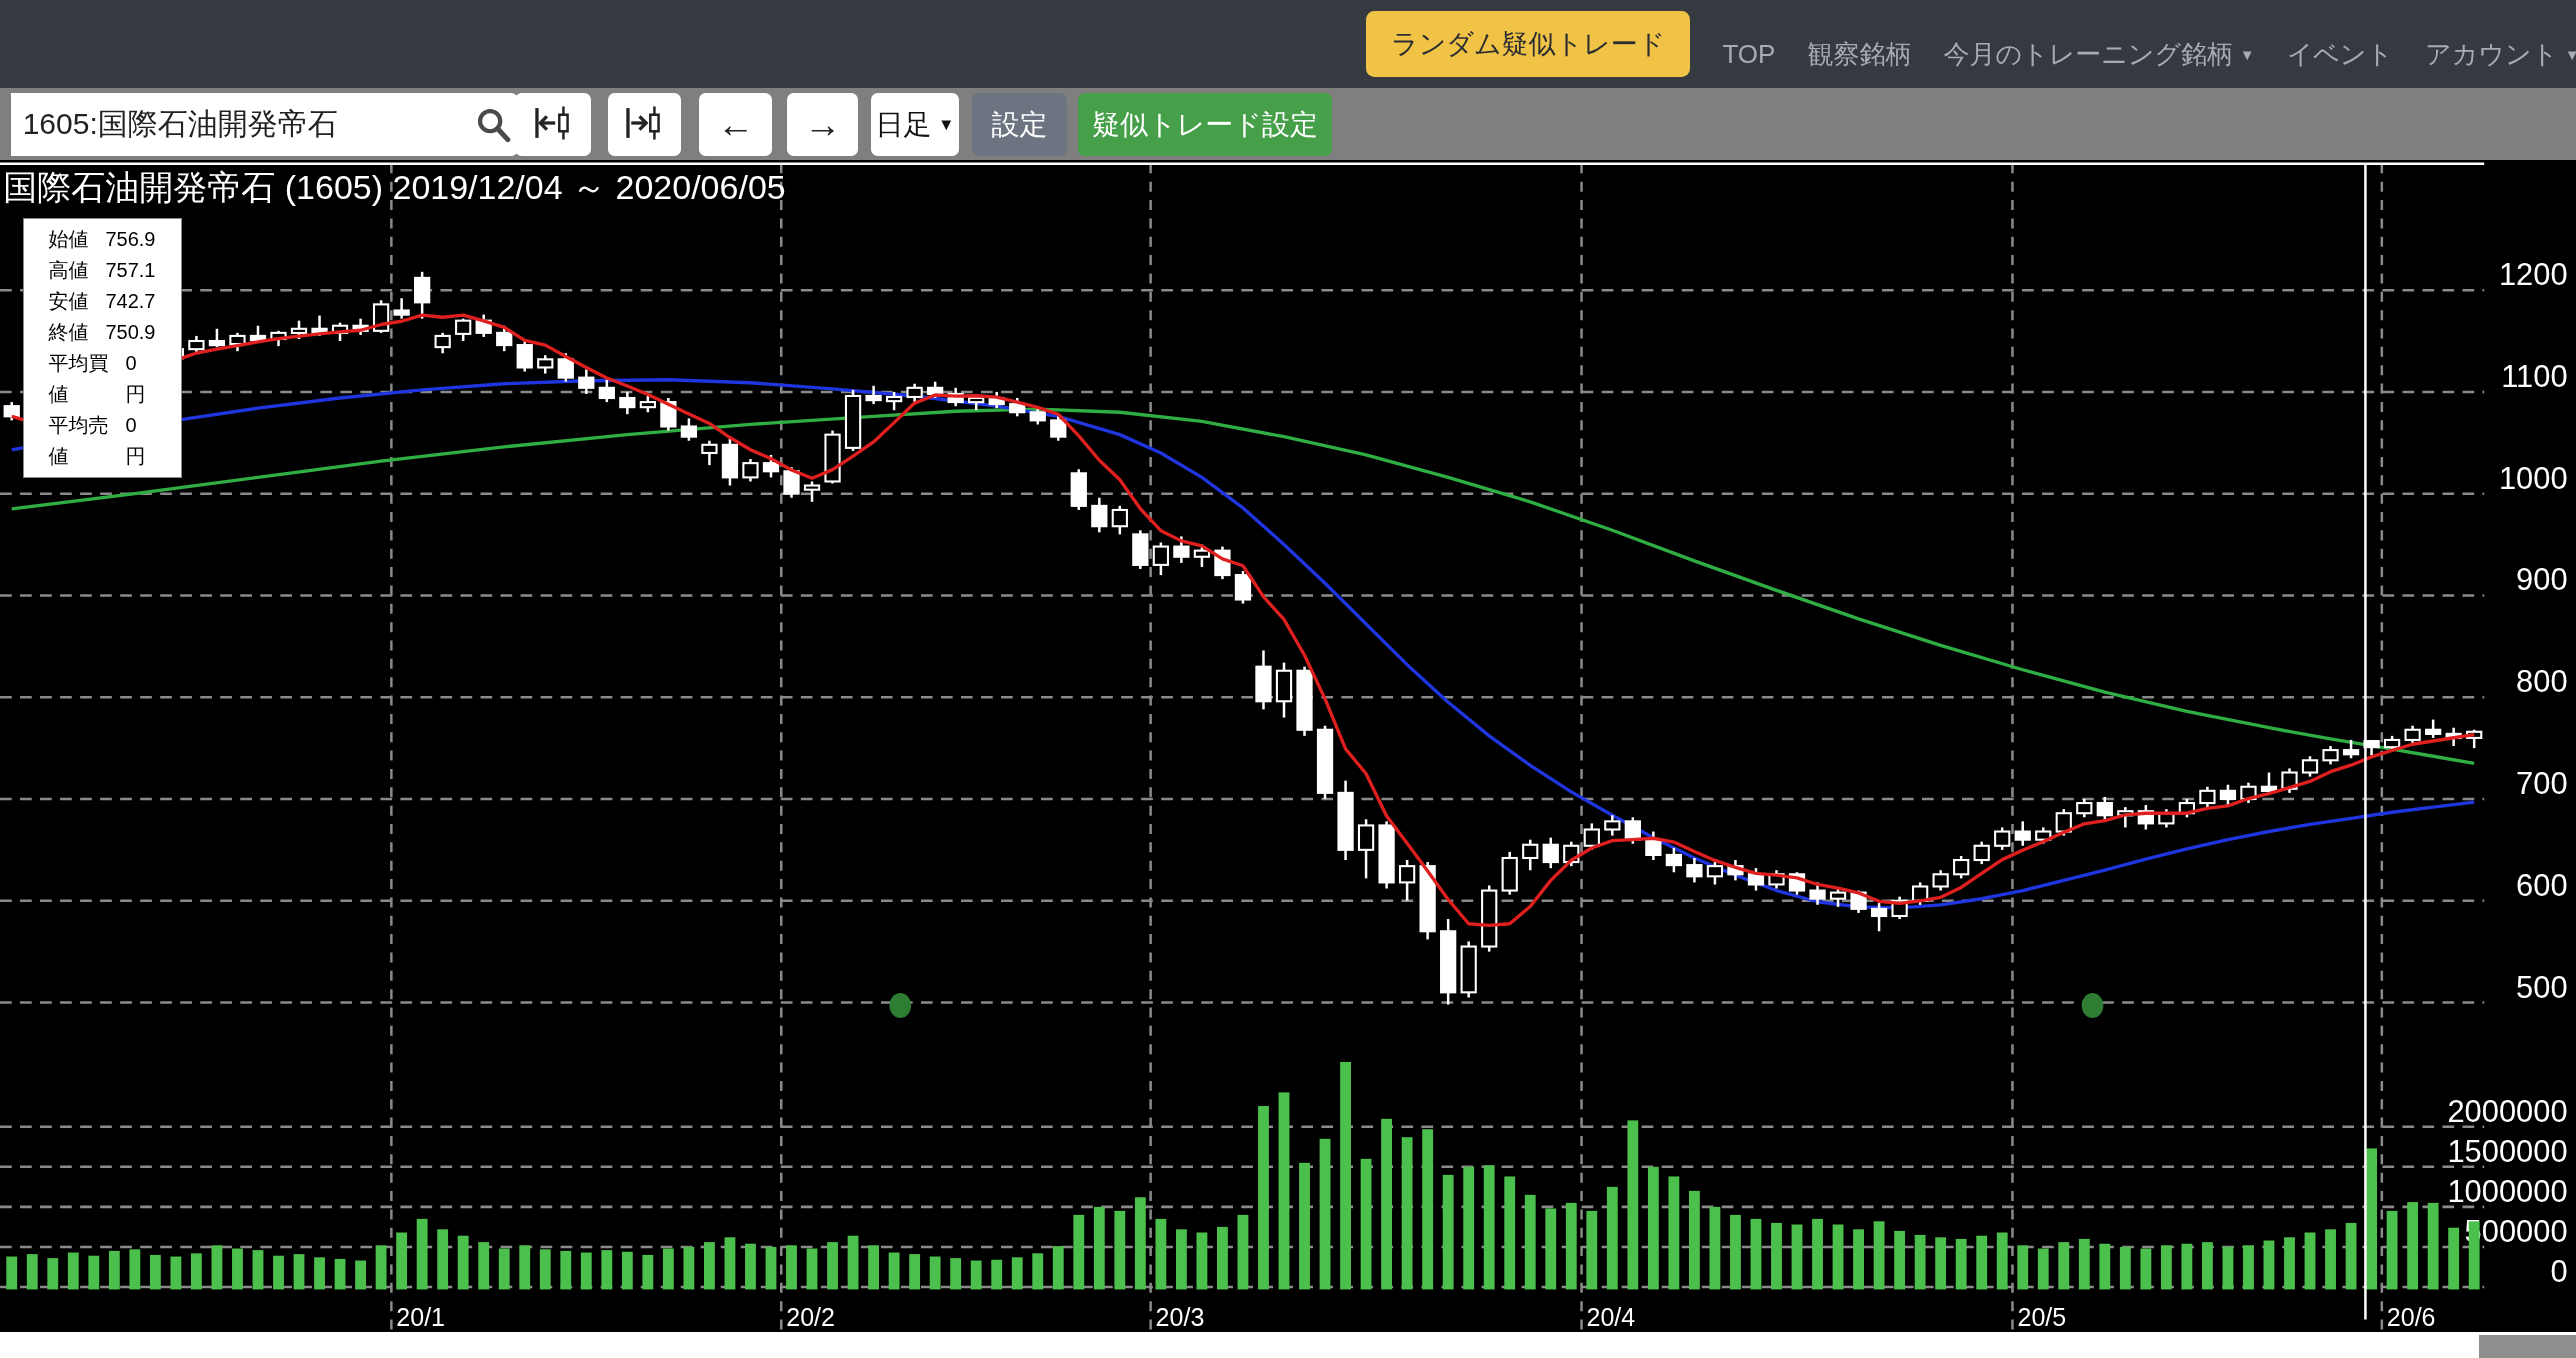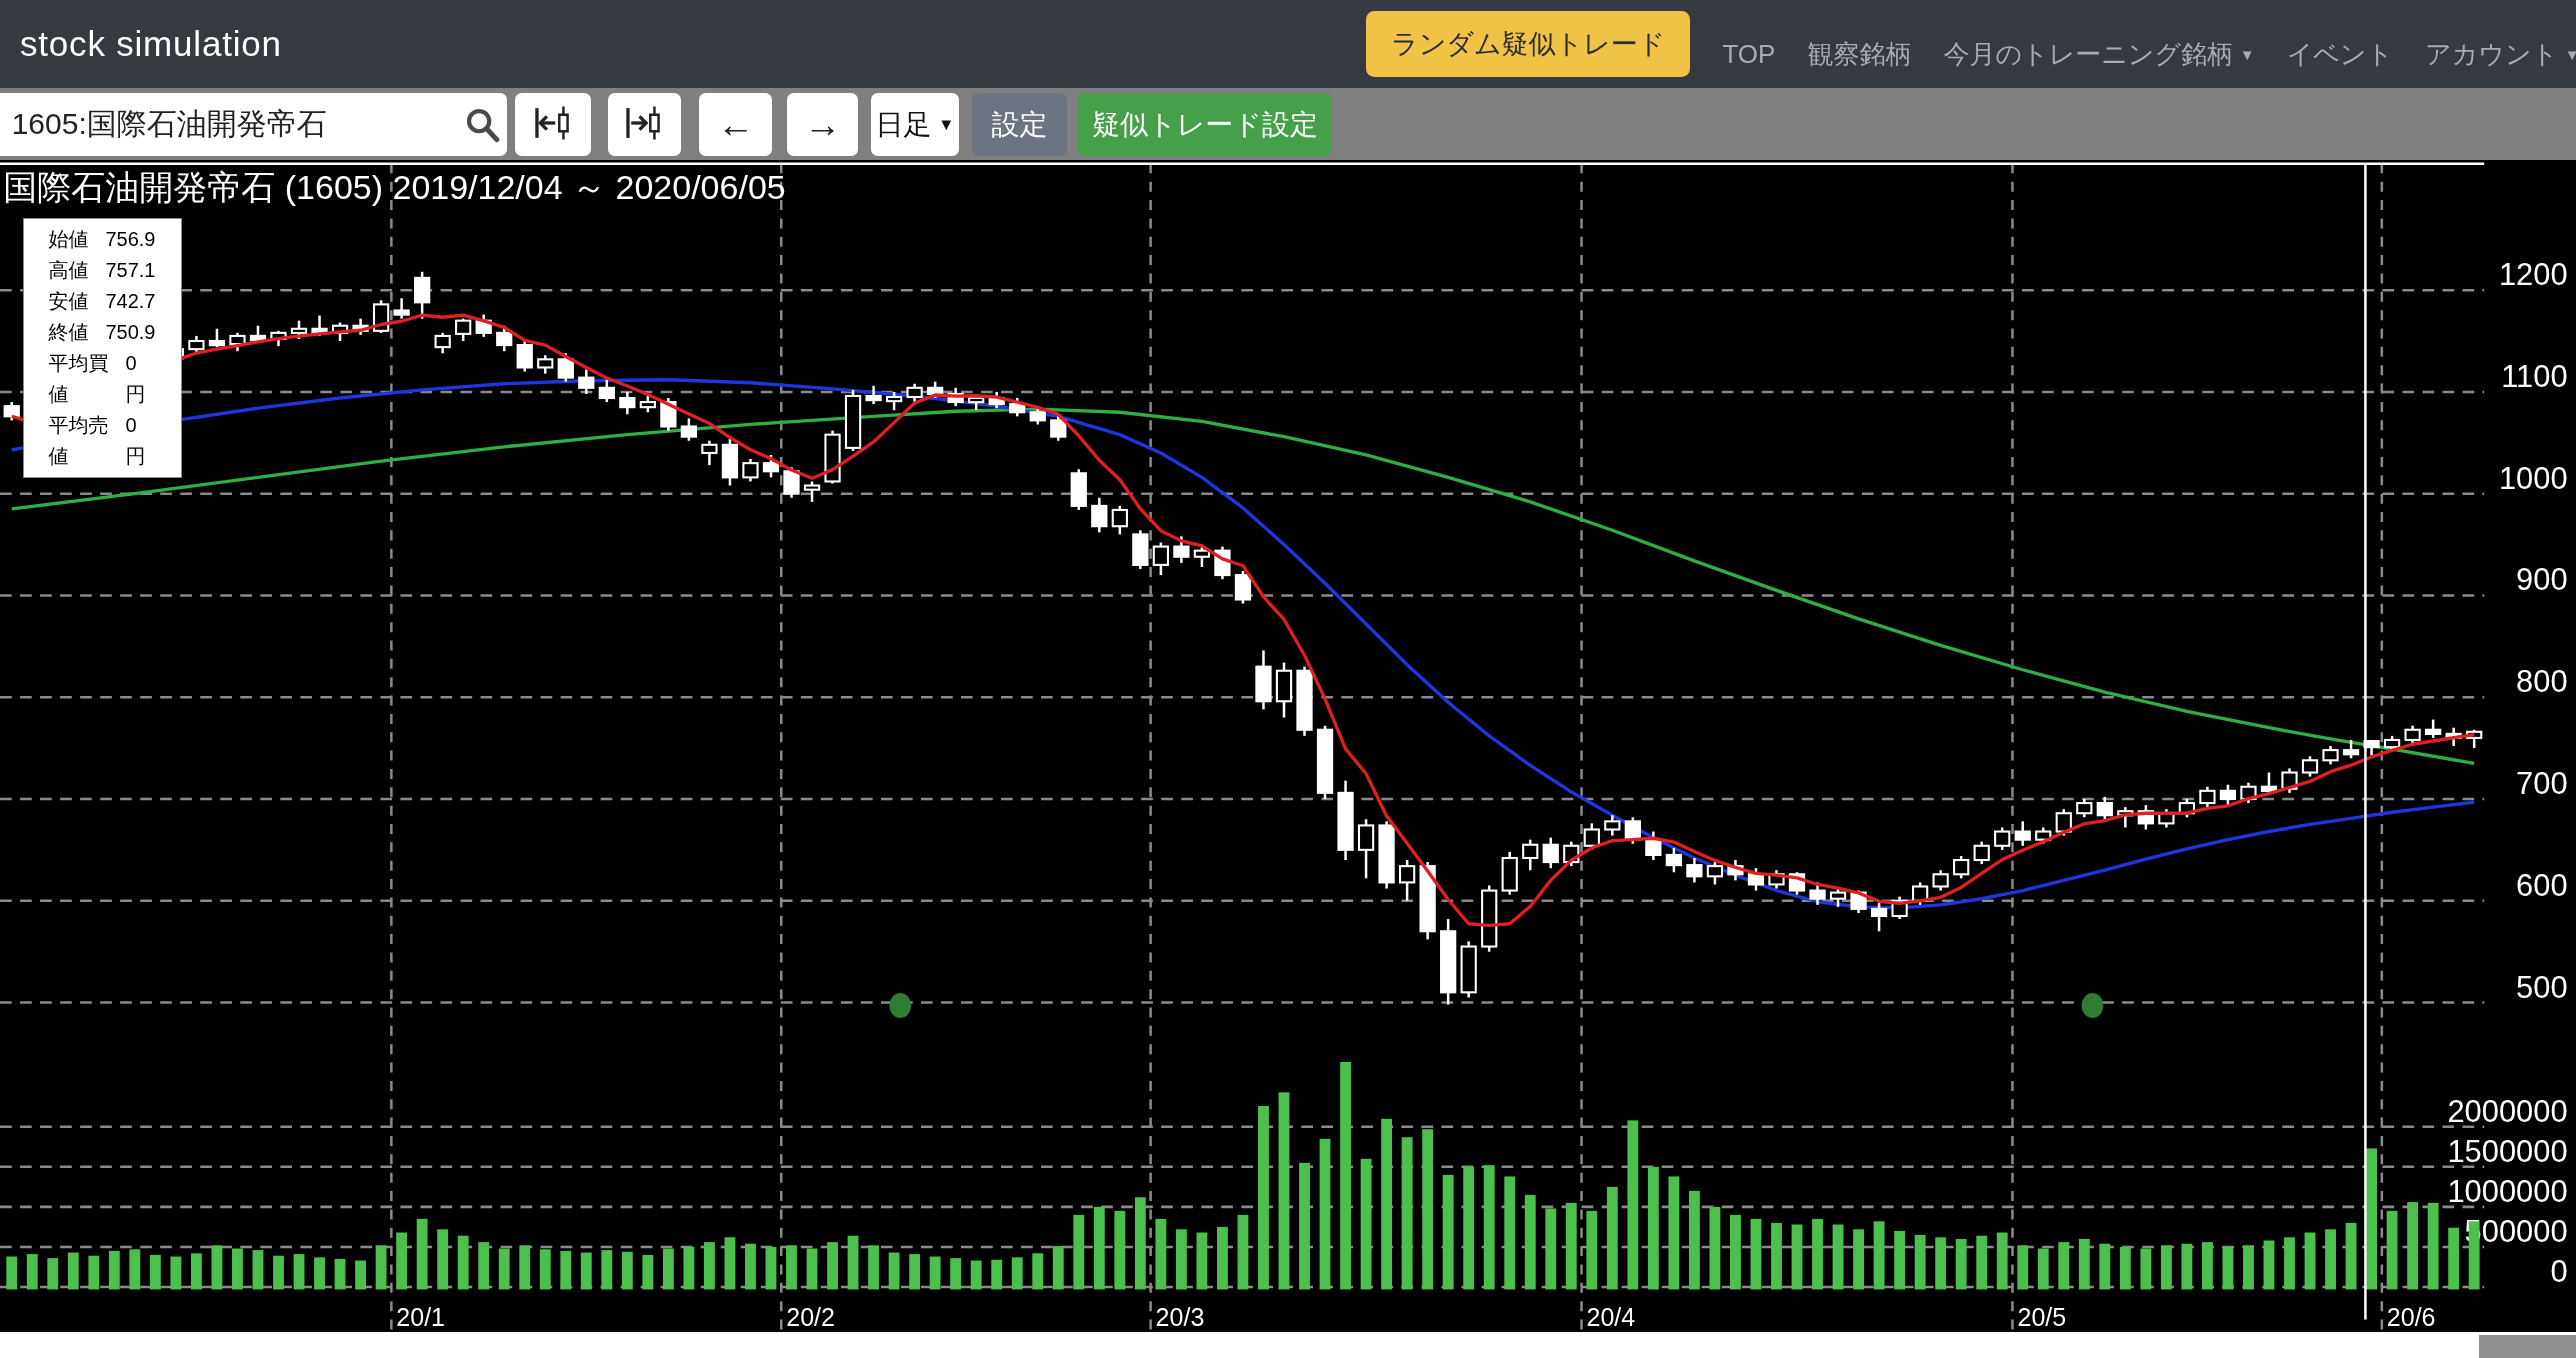--- a/index.html
+++ b/index.html
@@ -10,21 +10,21 @@
   .brand{position:absolute;left:20px;top:0;height:88px;display:flex;align-items:center;
          color:#fff;font-size:35px;letter-spacing:0.8px;}
   .hdr-right{position:absolute;left:1366px;top:0;height:88px;display:flex;align-items:center;gap:32px;}
   .random-btn{background:#f0c246;color:#2b2d31;font-size:27px;padding:15px 25px;border:none;
               border-radius:8.3px;white-space:nowrap;cursor:pointer;font-family:Liberation Serif, serif;}
   .nav-item{color:#a6acb2;font-size:26px;white-space:nowrap;cursor:pointer;display:flex;align-items:center;gap:6.7px;margin-top:20px;}
   .nav-caret{font-size:15px;line-height:1;}
   
   .toolbar{position:absolute;left:0;top:88px;width:2576px;height:72px;background:#7f7f7f;}
   .tb{position:absolute;top:5px;height:63px;box-sizing:border-box;}
-  .search-box{left:0;width:507px;background:#fff;border-radius:0 6.7px 6.7px 0;display:flex;align-items:center;}
+  .search-box{left:11px;width:507px;background:#fff;border-radius:0 6.7px 6.7px 0;display:flex;align-items:center;}
   .search-input{flex:1;border:none;outline:none;font-size:30px;color:#222;padding-left:11.7px;
                 background:transparent;font-family:inherit;}
   .search-icon{width:50px;display:flex;align-items:center;justify-content:center;cursor:pointer;}
   .tb-btn{background:#fff;border:none;border-radius:6.7px;display:flex;align-items:center;justify-content:center;
           cursor:pointer;font-family:inherit;}
   .btn-step1{left:515px;width:76px;}
   .btn-step2{left:608px;width:73px;}
   .btn-back{left:699px;width:73px;font-size:37px;color:#222;}
   .btn-fwd{left:787px;width:71px;font-size:37px;color:#222;}
   .tf-select{left:871px;width:88px;background:#fff;border-radius:6.7px;display:flex;align-items:center;
@@ -41,21 +41,20 @@
   
   .bottom-bar{position:absolute;left:0;top:1332px;width:2576px;height:26px;background:#fff;}
   .scroll-thumb{position:absolute;left:2479px;top:2.5px;width:97px;height:23.4px;background:#8f8f8f;}
 </style>
 </head>
 <body>
 
 <div id="app">
 
   <div class="header">
-    <div class="brand">stock simulation</div>
     <div class="hdr-right">
       <button class="random-btn">ランダム疑似トレード</button>
 
     <div class="nav-item">TOP</div>
         <div class="nav-item">観察銘柄</div>
         <div class="nav-item">今月のトレーニング銘柄<span class="nav-caret">▼</span></div>
         <div class="nav-item">イベント</div>
         <div class="nav-item">アカウント<span class="nav-caret">▼</span></div>
       </div>
   </div>

